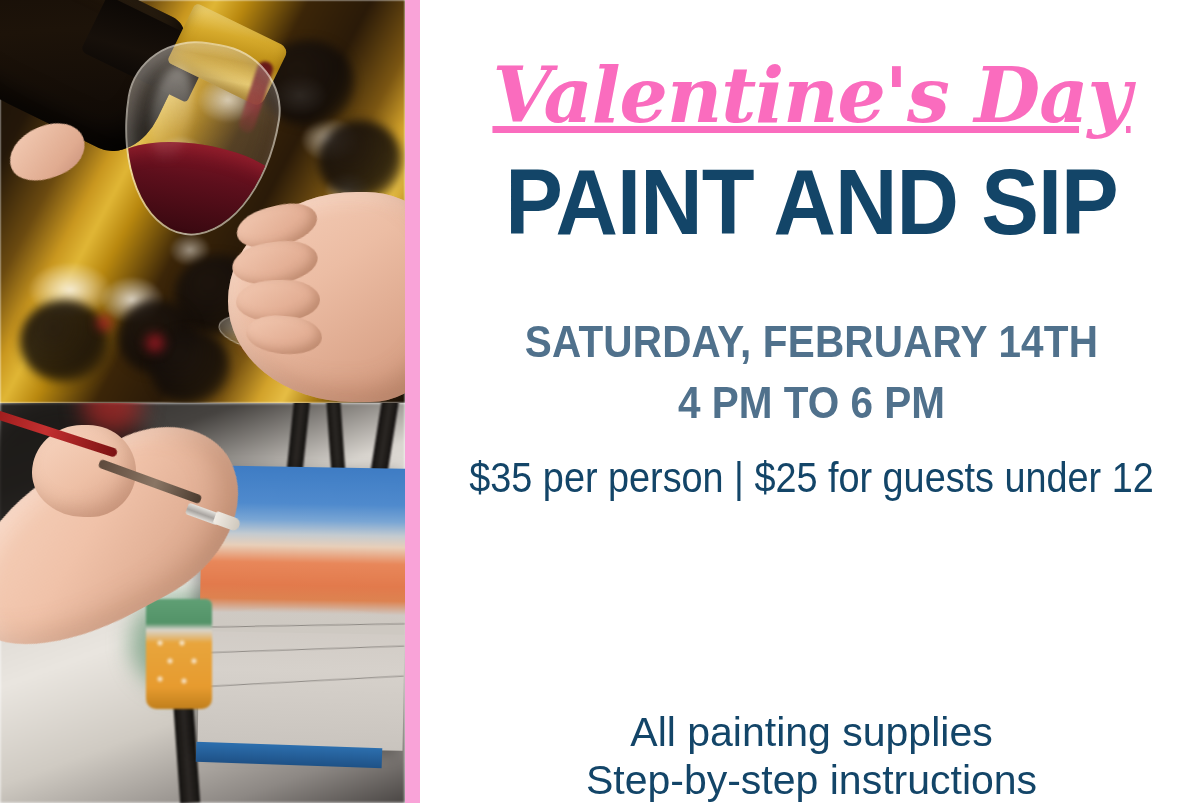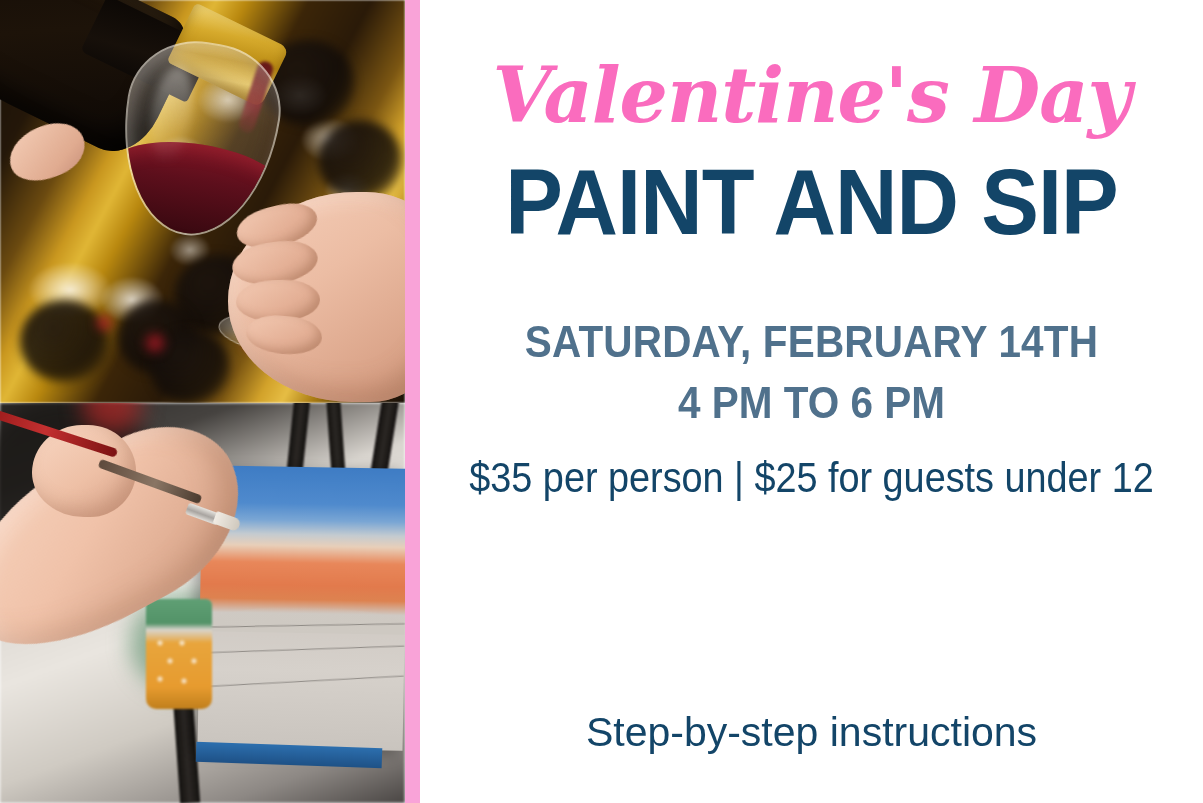--- a/index.html
+++ b/index.html
@@ -370,20 +370,21 @@
     left: 0; top: 58px;
     width: 783px;
     text-align: center;
     font-family: "DejaVu Serif", serif;
     font-style: italic;
     font-weight: 700;
     font-size: 76px;
     line-height: 1;
     letter-spacing: -1px;
     white-space: nowrap;
+    text-decoration: underline;
   }
 
   .headline {
     position: absolute;
     left: 0; top: 156px;
     width: 783px;
     text-align: center;
     font-family: "Liberation Sans", sans-serif;
     font-weight: 700;
     font-size: 93px;
@@ -541,17 +542,18 @@
     <div class="headline" style="color: rgb(19, 69, 104);">PAINT AND SIP</div>
 
     <div class="date-line" style="color: rgb(80, 113, 140);">SATURDAY, FEBRUARY 14TH</div>
 
     <div class="time-line" style="color: rgb(80, 113, 140);">4 PM TO 6 PM</div>
 
     <div class="price-line" style="color: rgb(19, 69, 104);">$35 per person | $25 for guests under 12</div>
 
 
     <div class="included-list">
+      <div class="included-item" style="color: rgb(19, 69, 104);">All painting supplies</div>
       <div class="included-item" style="color: rgb(19, 69, 104);">Step-by-step instructions</div>
     </div>
 
   </div>
 </div>
 
 </body></html>

